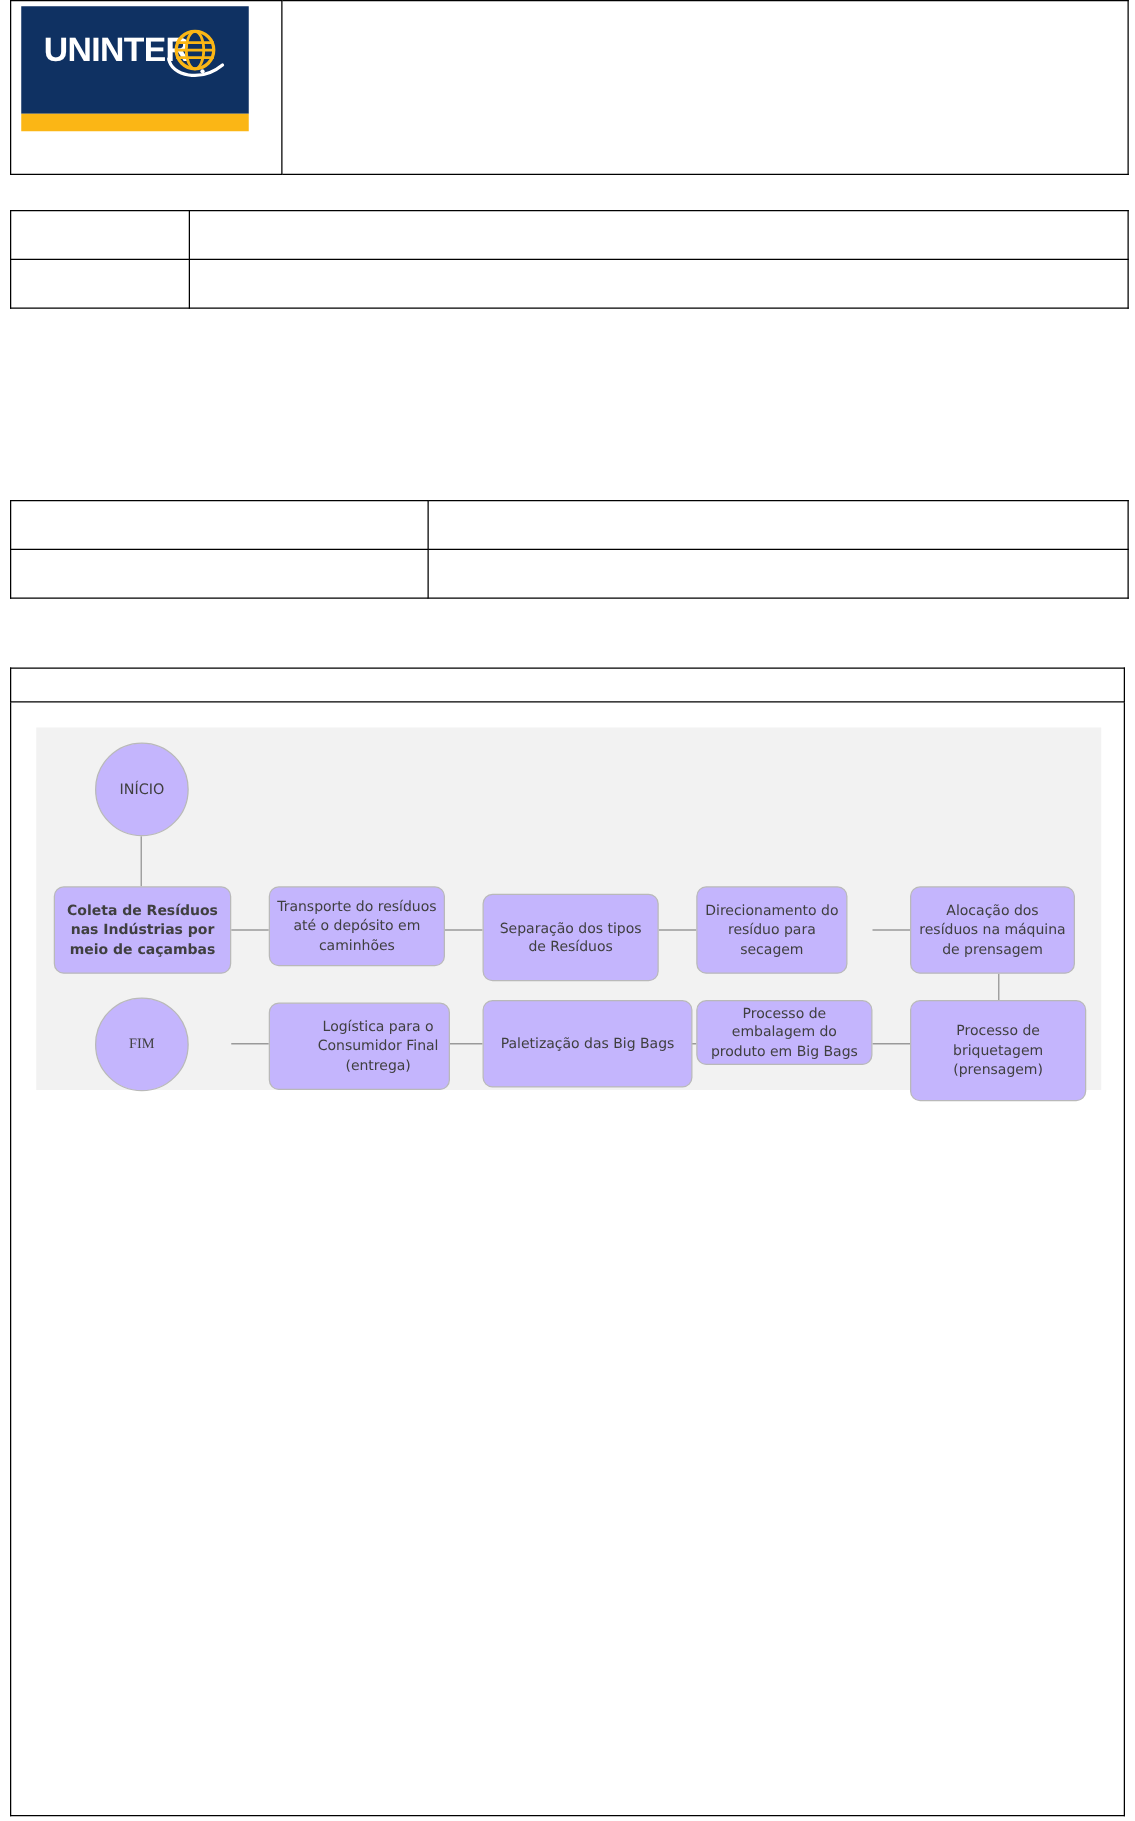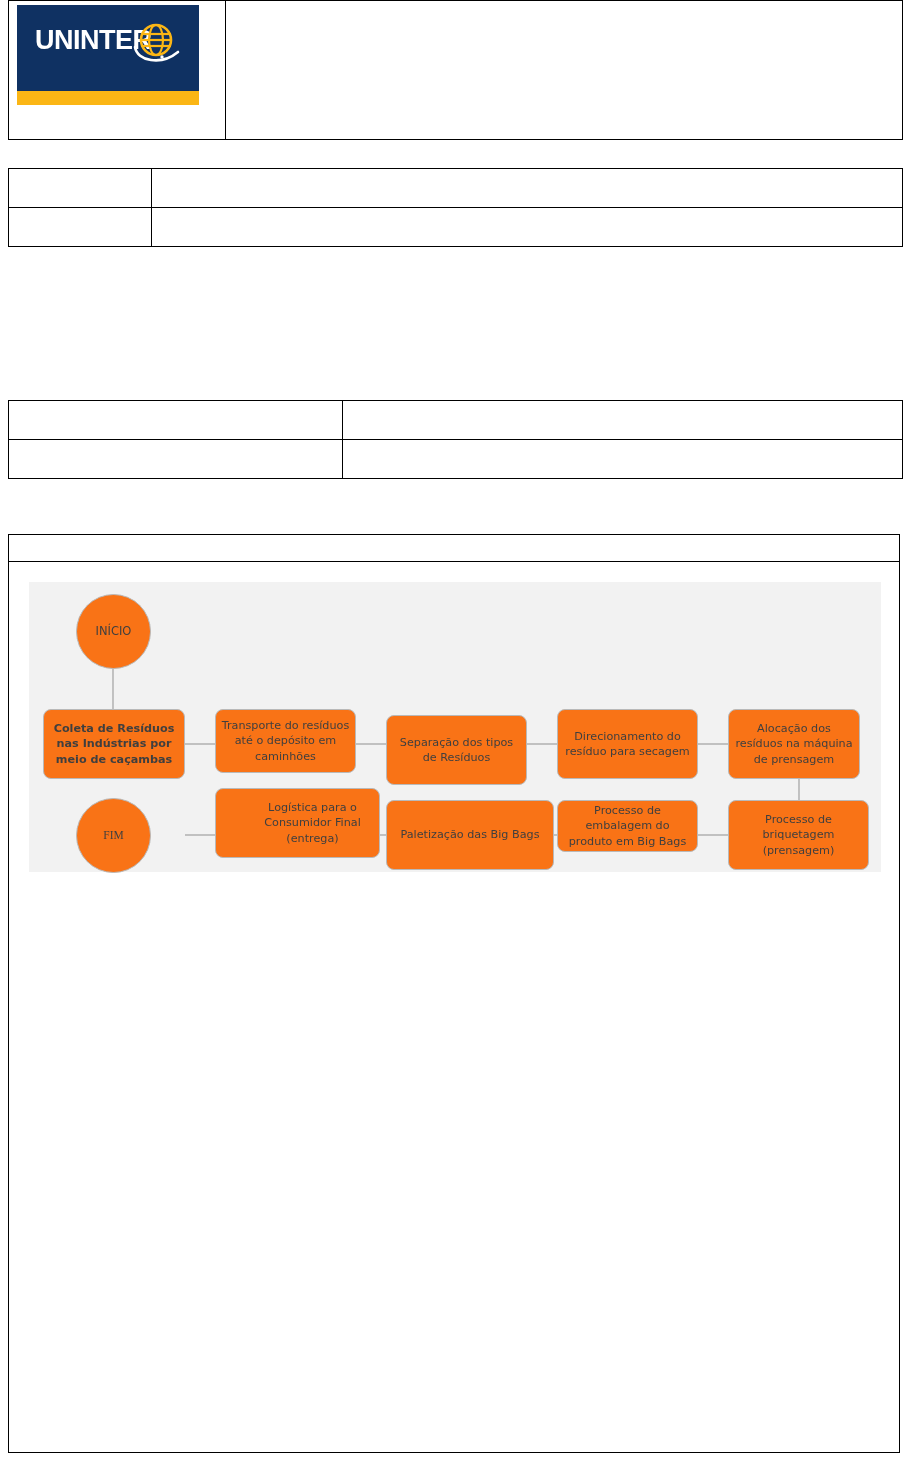--- a/index.html
+++ b/index.html
@@ -115,21 +115,21 @@
   }
   .flow-svg {
     position: absolute;
     left: 0;
     top: 0;
   }
   .node {
     position: absolute;
     box-sizing: border-box;
     border: 1px solid #b9b9b9;
-    background: #f97316;
+    background: #c4b5fd;
     border-radius: 8px;
     display: flex;
     align-items: center;
     justify-content: center;
     text-align: center;
     color: #3f3f3f;
     font-family: "DejaVu Sans", sans-serif;
     font-size: 11.2px;
     line-height: 15.5px;
     padding: 2px 5px;
@@ -221,31 +221,31 @@
         </svg>
 
         <div class="node terminator" style="left:47px; top:12px; width:75px; height:75px;">INÍCIO</div>
 
         <div class="node" style="left:14px; top:127px; width:142px; height:70px;font-weight:bold;">Coleta de Resíduos nas Indústrias por meio de caçambas</div>
 
         <div class="node" style="left:186px; top:127px; width:141px; height:64px;">Transporte do resíduos até o depósito em caminhões</div>
 
         <div class="node" style="left:357px; top:114px; width:141px; height:70px;margin-top:19px;">Separação dos tipos de Resíduos</div>
 
-        <div class="node" style="left:528px; top:127px; width:141px; height:70px;">Direcionamento do resíduo para secagem</div>
+        <div class="node" style="left:528px; top:127px; width:121px; height:70px;">Direcionamento do resíduo para secagem</div>
 
         <div class="node" style="left:699px; top:127px; width:132px; height:70px;">Alocação dos resíduos na máquina de prensagem</div>
 
-        <div class="node" style="left:699px; top:218px; width:141px; height:70px;">Processo de briquetagem (prensagem)</div>
+        <div class="node" style="left:699px; top:218px; width:141px; height:81px;">Processo de briquetagem (prensagem)</div>
 
         <div class="node" style="left:528px; top:218px; width:141px; height:52px;">Processo de embalagem do produto em Big Bags</div>
 
         <div class="node" style="left:357px; top:218px; width:168px; height:70px;">Paletização das Big Bags</div>
 
-        <div class="node" style="left:186px; top:206px; width:165px; height:70px;padding-left:35px;">Logística para o Consumidor Final (entrega)</div>
+        <div class="node" style="left:186px; top:220px; width:145px; height:70px;padding-left:35px;">Logística para o Consumidor Final (entrega)</div>
 
         <div class="node terminator" style="left:47px; top:216px; width:75px; height:75px;font-family:Liberation Serif, serif;">FIM</div>
 
       </div>
 
     </td>
   </tr>
 </tbody>
   </table>
 

